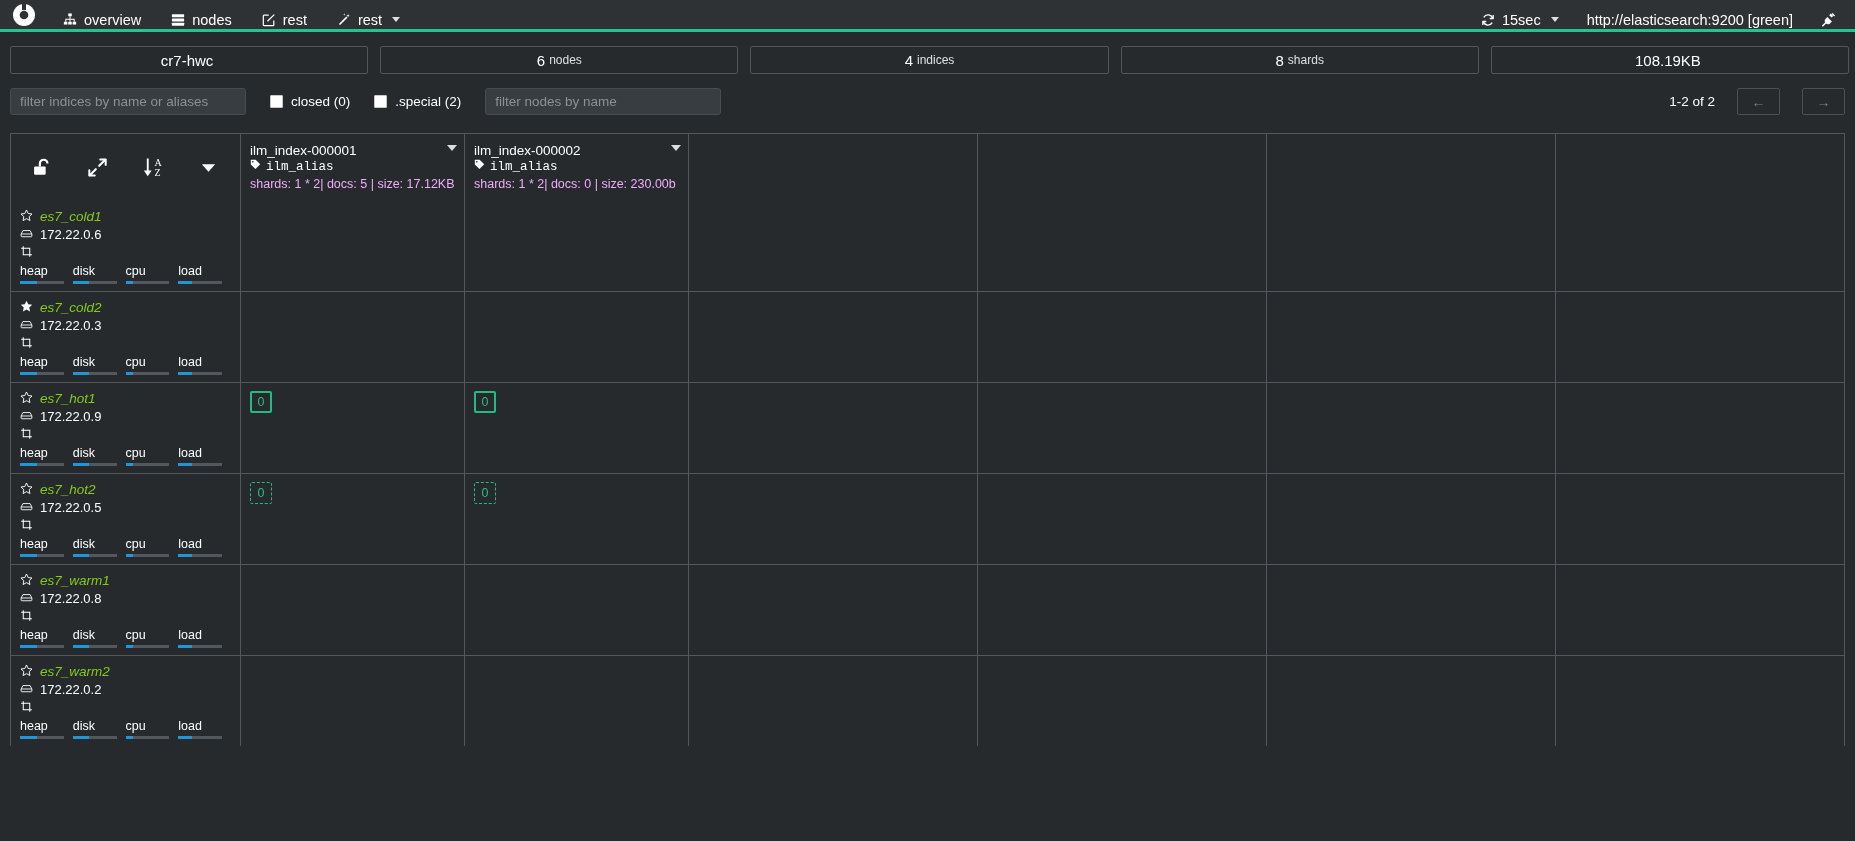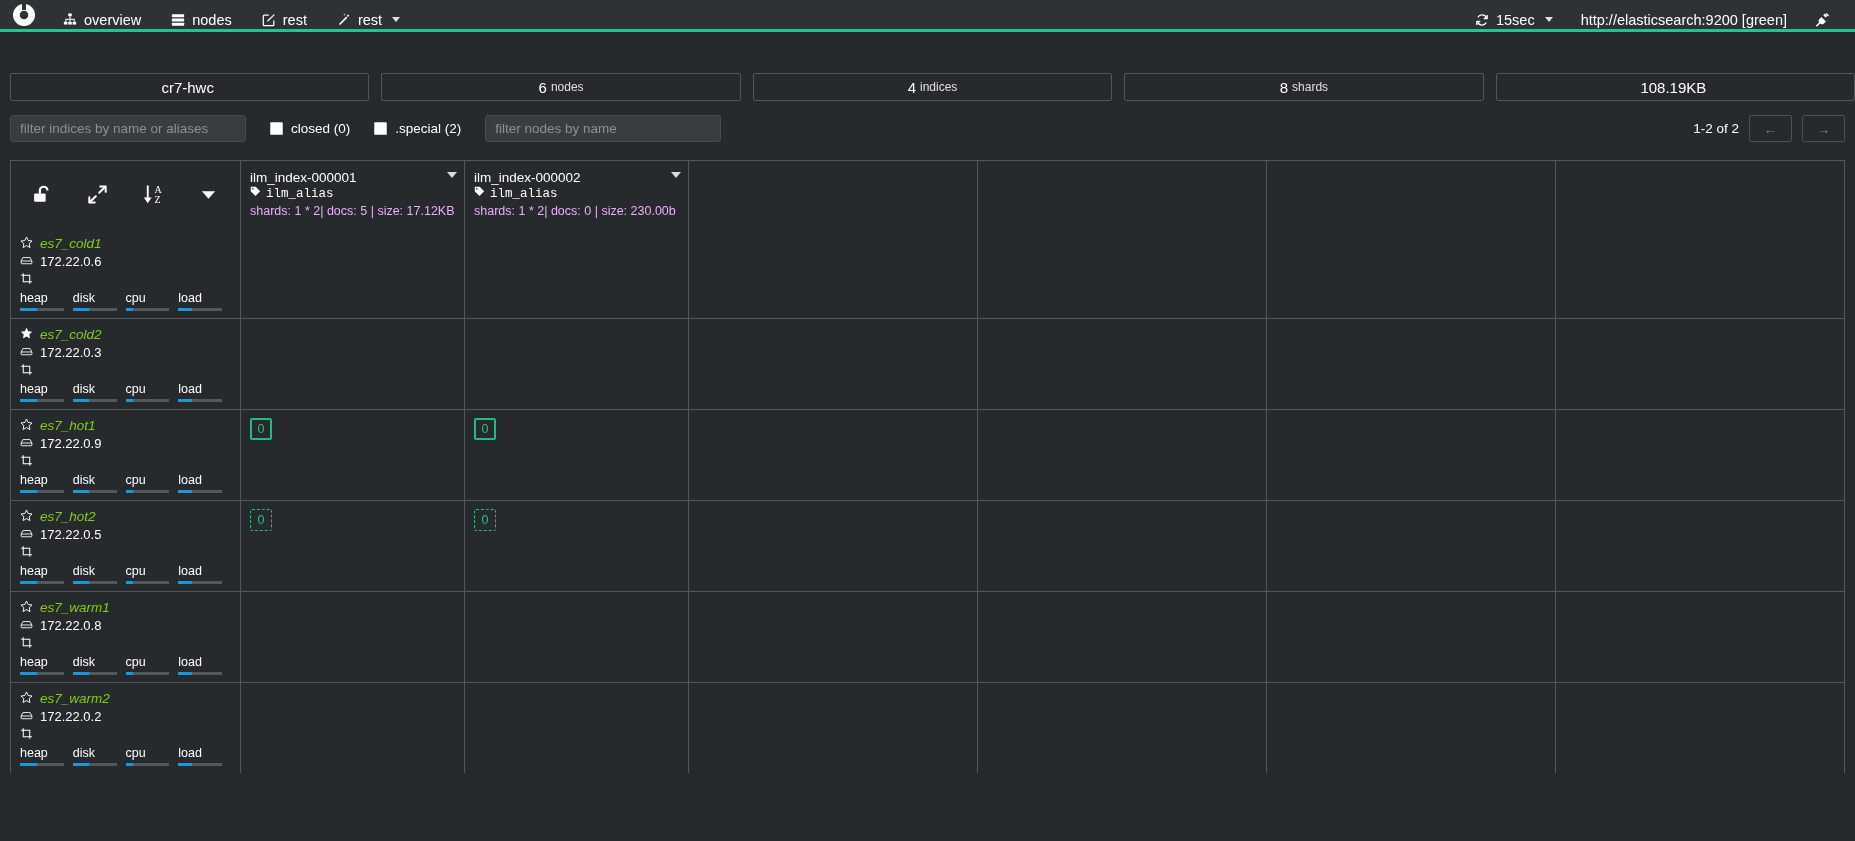--- a/index.html
+++ b/index.html
@@ -34,37 +34,36 @@
     font-size: 14.5px;
     color: #ffffff;
     cursor: pointer;
     white-space: nowrap;
     margin-top: 10px;
   }
   .nav-item .ic { display: inline-flex; align-items: center; }
   .nav-right {
     margin-left: auto;
     display: flex; align-items: center; height: 100%;
-    padding-right: 10px;
+    padding-right: 4px;
   }
   .nav-right .nav-item { padding: 0 14px; }
   .caret {
     width: 0; height: 0;
     border-left: 4.5px solid transparent;
     border-right: 4.5px solid transparent;
     border-top: 5px solid #e0e0e0;
     margin-left: 3px;
   }
 
   
   .stats {
     display: flex;
     gap: 12px;
-    padding: 14px 0 0 10px;
-    margin-top: 27px;
+    padding: 14px 6px 0 10px;
   }
   .stat-box {
     flex: 1 1 0;
     height: 28px;
     border: 1px solid #50565a;
     border-radius: 2px;
     display: flex;
     align-items: center;
     justify-content: center;
     background: #262a2d;
@@ -100,21 +99,21 @@
   }
   .chk {
     width: 13px; height: 13px;
     background: #ffffff;
     border: 1px solid #c8c8c8;
     border-radius: 1px;
     flex: 0 0 auto;
   }
   .spacer-flex { flex: 1 1 auto; }
   .pager {
-    display: flex; align-items: center; gap: 10px;
+    display: flex; align-items: center; gap: 22px;
     padding-right: 0;
   }
   .pager-label { font-size: 13.5px; color: #ffffff; white-space: nowrap; }
   .pg-btn {
     width: 43px; height: 27px;
     border: 1px solid #4b5054;
     border-radius: 2px;
     background: #262a2d;
     color: #7d8286;
     font-size: 14px;

